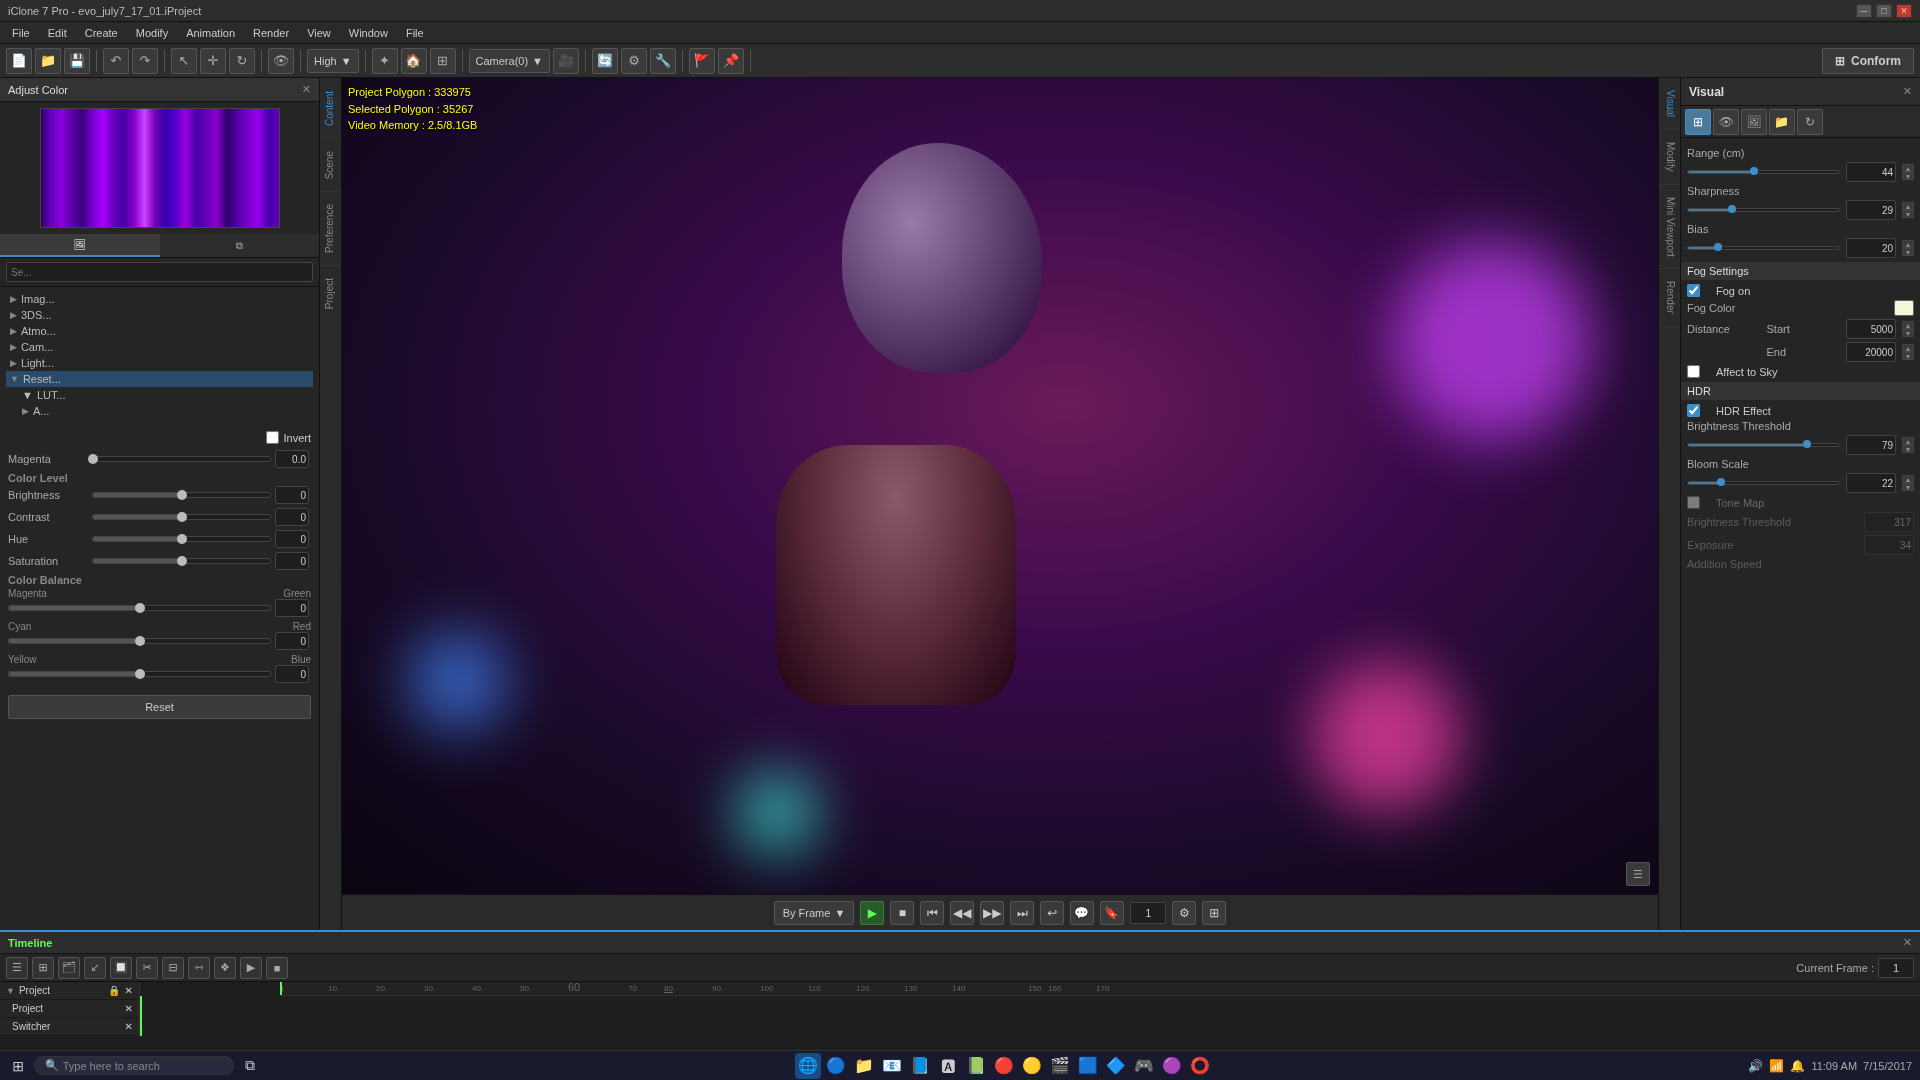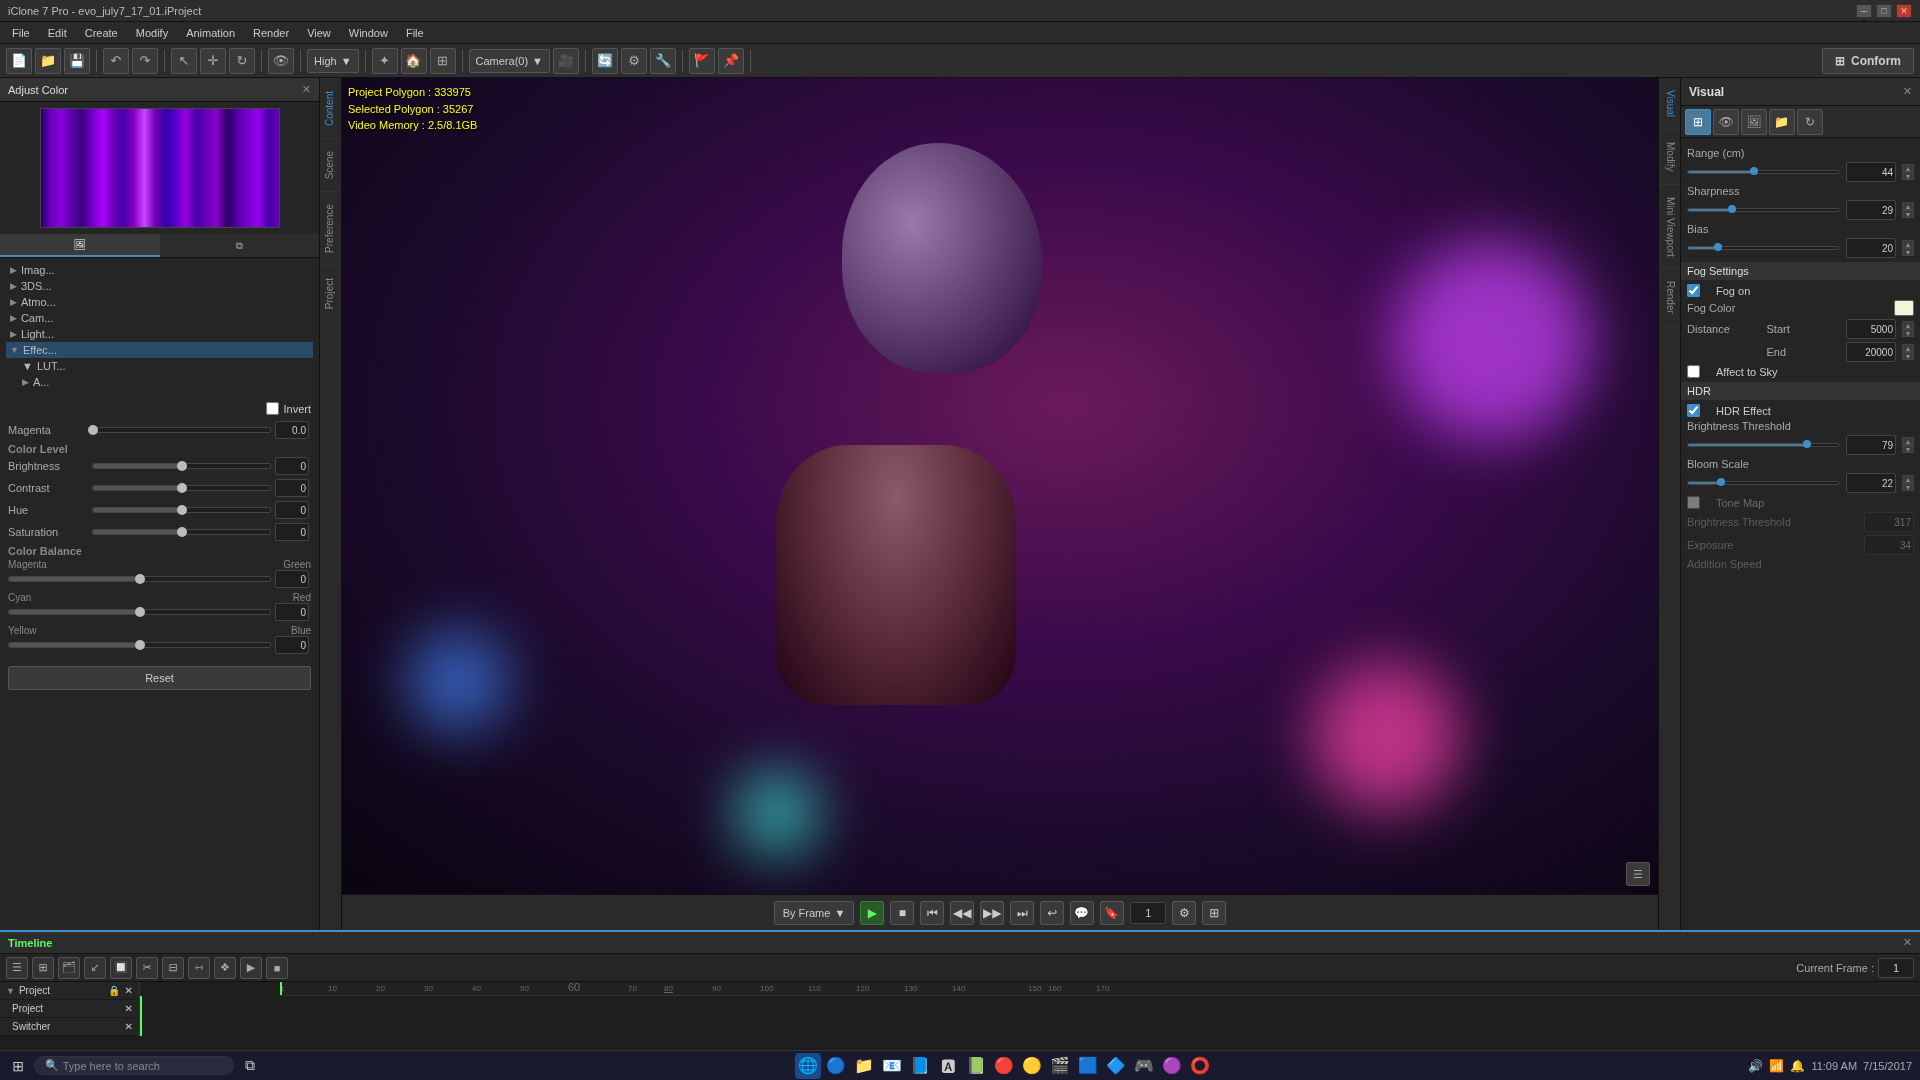--- a/index.html
+++ b/index.html
@@ -313,20 +313,23 @@
 
     <div id="color-preview">
       <div class="color-strips" style="background: linear-gradient(90deg, #2a006a, #6b00c0, #8800dd, #5a00aa, #3a0080, #7700cc, #aa00ff, #6600bb, #4400aa, #8800cc, #cc44ff, #7700bb, #3300aa, #5500cc, #9900dd, #4400aa, #6600bb, #8800cc, #2a0066, #5500aa, #7700cc, #9900ee, #4400aa, #6600bb); height:100%;"></div>
     </div>
 
     <div id="panel-tabs">
       <div class="panel-tab active">🖼</div>
       <div class="panel-tab">⧉</div>
     </div>
 
+    <div id="panel-search">
+      <input type="text" placeholder="Se..." style="">
+    </div>
 
     <div id="panel-tree">
       <div class="tree-item">
         <span class="tree-arrow">▶</span>
         <span>Imag...</span>
       </div>
       <div class="tree-item">
         <span class="tree-arrow">▶</span>
         <span>3DS...</span>
       </div>
@@ -337,21 +340,21 @@
       <div class="tree-item">
         <span class="tree-arrow">▶</span>
         <span>Cam...</span>
       </div>
       <div class="tree-item">
         <span class="tree-arrow">▶</span>
         <span>Light...</span>
       </div>
       <div class="tree-item selected">
         <span class="tree-arrow">▼</span>
-        <span>Effec...</span>
+        <span>Reset...</span>
       </div>
       <div class="tree-item" style="padding-left:16px;">
         <span>▼</span>
         <span>LUT...</span>
       </div>
       <div class="tree-item" style="padding-left:16px;">
         <span class="tree-arrow">▶</span>
         <span>A...</span>
       </div>
     </div>

